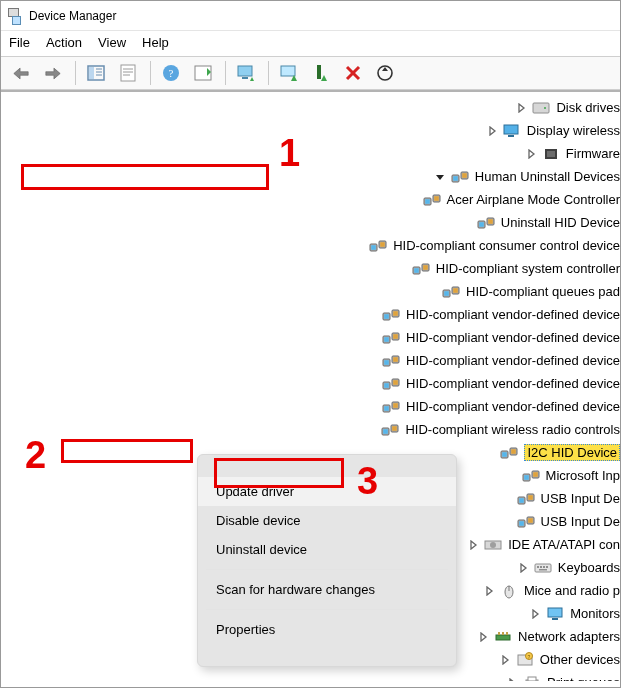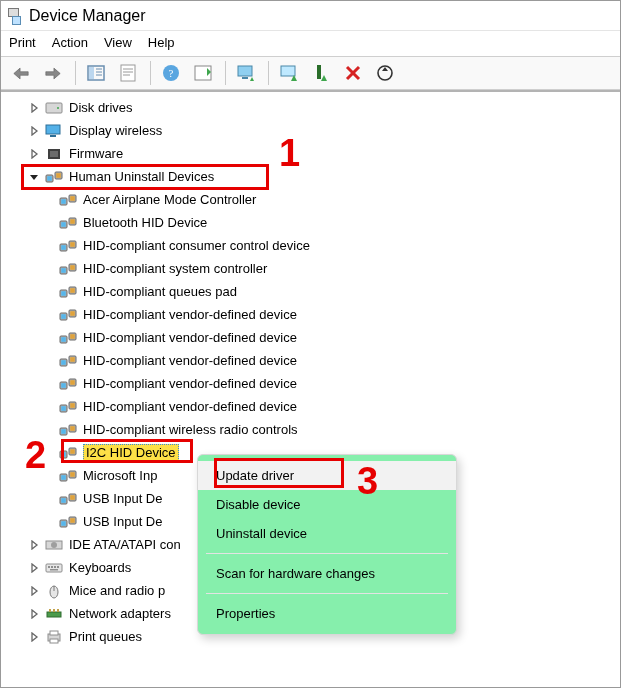--- a/index.html
+++ b/index.html
@@ -22,21 +22,21 @@
     padding: 0 6px;
     background: #fff;
     border-bottom: 1px solid #e5e5e5;
   }
   .titlebar .app-icon {
     width: 16px; height: 16px;
     margin-right: 6px;
     display: inline-block;
     position: relative;
   }
-  .titlebar .title { font-size: 16px; }
+  .titlebar .title { font-size: 12px; }
   
   .dm-icon::before {
     content:"";
     position:absolute; left:1px; top:0;
     width:9px; height:7px; background:#ddd; border:1px solid #777;
   }
   .dm-icon::after {
     content:"";
     position:absolute; left:5px; top:8px;
     width:7px; height:7px; background:#bfe2ff; border:1px solid #5a8db5;
@@ -80,20 +80,21 @@
     overflow: hidden;
     padding-top: 4px;
     position: relative;
   }
   .tree { list-style:none; margin:0; padding:0; }
   .row {
     display:flex; align-items:center;
     height:23px;
     padding-left: 6px;
     white-space: nowrap;
+    justify-content: flex-end;
   }
   .indent1 { padding-left: 28px; }
   .indent2 { padding-left: 44px; }
   .chevron {
     width:14px; display:inline-block; text-align:center;
     color:#555; font-size:10px; font-family: Consolas, monospace;
     margin-right: 2px;
   }
   .chevron.open { color:#111; }
   .no-chevron { width:14px; display:inline-block; }
@@ -125,25 +126,25 @@
     font-size:38px;
     font-family: "Segoe UI", Arial, sans-serif;
     pointer-events:none;
     z-index:21;
   }
 
   
   .ctxmenu {
     position:absolute;
     width: 260px;
-    background:#86efac;
+    background:#e5e5e5;
     border:1px solid #d8d8d8;
     box-shadow: 3px 4px 10px rgba(0,0,0,.18);
     border-radius: 6px;
-    padding: 6px 0;
+    padding: 22px 0;
     z-index: 15;
   }
   .ctxitem {
     padding: 7px 18px;
     font-size:13px;
   }
   .ctxitem.hover { background:#f2f2f2; }
   .ctxsep { height:1px; background:#e3e3e3; margin:5px 8px; }
 
   
@@ -152,21 +153,21 @@
 </style>
 </head>
 <body>
 
 <div class="titlebar">
   <span class="app-icon dm-icon"></span>
   <span class="title">Device Manager</span>
 </div>
 
 <div class="menubar">
-  <span>Print</span>
+  <span>File</span>
   <span>Action</span>
   <span>View</span>
   <span>Help</span>
 </div>
 
 <div class="toolbar">
   <div class="tb-btn" title="Back">
     <svg class="arrow-svg arrow-left" viewBox="0 0 20 16">
         <path d="M9 2 L2 8 L9 14 L9 10 L18 10 L18 6 L9 6 Z"></path>
       </svg>
@@ -318,21 +319,21 @@
       <li class="row indent2">
         <span class="no-chevron"></span>
         <span class="dev-icon">
           <svg width="18" height="16" viewBox="0 0 18 16">
     <rect x="1" y="6" width="7" height="7" rx="1" fill="#b6b6b6" stroke="#6b6b6b"></rect>
     <rect x="2.2" y="7.2" width="4.6" height="4.6" fill="#56b6eb"></rect>
     <rect x="10" y="3" width="7" height="7" rx="1" fill="#b6b6b6" stroke="#6b6b6b"></rect>
     <rect x="11.2" y="4.2" width="4.6" height="4.6" fill="#e0a33c"></rect>
   </svg>
         </span>
-        <span class="label">Bluetooth HID Device</span>
+        <span class="label">Uninstall HID Device</span>
       </li>
       <li class="row indent2">
         <span class="no-chevron"></span>
         <span class="dev-icon">
           <svg width="18" height="16" viewBox="0 0 18 16">
     <rect x="1" y="6" width="7" height="7" rx="1" fill="#b6b6b6" stroke="#6b6b6b"></rect>
     <rect x="2.2" y="7.2" width="4.6" height="4.6" fill="#56b6eb"></rect>
     <rect x="10" y="3" width="7" height="7" rx="1" fill="#b6b6b6" stroke="#6b6b6b"></rect>
     <rect x="11.2" y="4.2" width="4.6" height="4.6" fill="#e0a33c"></rect>
   </svg>
@@ -532,27 +533,56 @@
         <span class="label">Mice and radio p</span>
       </li>
       <li class="row indent1">
         <span class="chevron ">
           <svg width="10" height="10" viewBox="0 0 10 10">
             <polygon points="3,1 8,5 3,9" fill="none" stroke="#666" stroke-width="1.3"></polygon>
           </svg>
         </span>
         <span class="cat-icon">
           <svg width="18" height="16" viewBox="0 0 18 16">
+            <rect x="2" y="2" width="14" height="9" fill="#71c4f3" stroke="#2d6f98"></rect>
+            <rect x="6" y="12" width="6" height="2" fill="#2d6f98"></rect>
+          </svg>
+        </span>
+        <span class="label">Monitors</span>
+      </li>
+      <li class="row indent1">
+        <span class="chevron ">
+          <svg width="10" height="10" viewBox="0 0 10 10">
+            <polygon points="3,1 8,5 3,9" fill="none" stroke="#666" stroke-width="1.3"></polygon>
+          </svg>
+        </span>
+        <span class="cat-icon">
+          <svg width="18" height="16" viewBox="0 0 18 16">
             <rect x="2" y="6" width="14" height="5" fill="#4b9a4b" stroke="#2f6b2f"></rect>
             <rect x="4" y="3" width="2" height="3" fill="#c2a24a"></rect>
             <rect x="8" y="3" width="2" height="3" fill="#c2a24a"></rect>
             <rect x="12" y="3" width="2" height="3" fill="#c2a24a"></rect>
           </svg>
         </span>
         <span class="label">Network adapters</span>
+      </li>
+      <li class="row indent1">
+        <span class="chevron ">
+          <svg width="10" height="10" viewBox="0 0 10 10">
+            <polygon points="3,1 8,5 3,9" fill="none" stroke="#666" stroke-width="1.3"></polygon>
+          </svg>
+        </span>
+        <span class="cat-icon">
+          <svg width="18" height="16" viewBox="0 0 18 16">
+            <rect x="2" y="3" width="14" height="10" fill="#e6e6e6" stroke="#8e8e8e"></rect>
+            <circle cx="13" cy="4" r="3.5" fill="#f6c94a" stroke="#b58a1f"></circle>
+            <text x="13" y="6.5" font-size="5" text-anchor="middle" fill="#7a5b0d">?</text>
+          </svg>
+        </span>
+        <span class="label">Other devices</span>
       </li>
       <li class="row indent1">
         <span class="chevron ">
           <svg width="10" height="10" viewBox="0 0 10 10">
             <polygon points="3,1 8,5 3,9" fill="none" stroke="#666" stroke-width="1.3"></polygon>
           </svg>
         </span>
         <span class="cat-icon">
           <svg width="18" height="16" viewBox="0 0 18 16">
             <rect x="3" y="5" width="12" height="7" fill="#d7d7d7" stroke="#8e8e8e"></rect>

